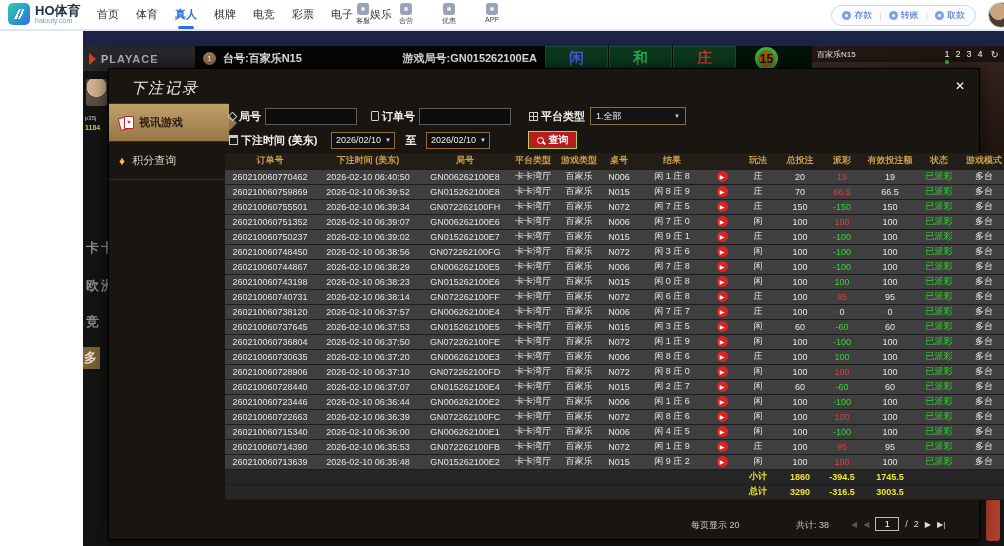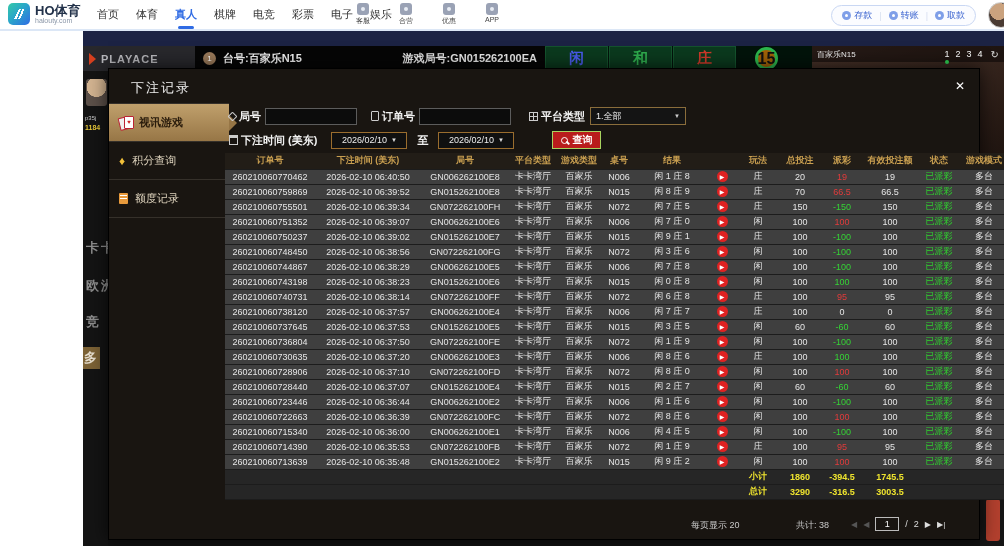--- a/index.html
+++ b/index.html
@@ -46,21 +46,21 @@
     display:flex; align-items:center; padding:0 8px; gap:7px; }
   .tbadge { width:13px; height:13px; border-radius:50%; background:#9a7a5a; color:#fff; font-size:8px;
     display:flex; align-items:center; justify-content:center; }
   .tlabel { font-size:11px; font-weight:bold; color:#f2f2f2; }
   .rlabel { font-size:11px; font-weight:bold; color:#e9e9e9; margin-left:auto; }
   .board { position:absolute; left:462px; top:15px; width:267px; height:25px; background:#02130a; display:flex; }
   .bcell { width:63px; height:25px; background:#0b3a1e; border:1px solid #14532d; margin-right:1px;
     display:flex; align-items:center; justify-content:center; font-size:15px; font-weight:bold; }
   .bcell.player { color:#4a5cf0; } .bcell.tie { color:#2fae4e; } .bcell.banker { color:#d03a2a; }
   .timer { position:absolute; left:672px; top:16px; width:23px; height:23px; border-radius:50%;
-    background:#a16207; border:3px solid #2db84d; color:#111; font-size:16px; font-weight:bold;
+    background:#a16207; border:3px solid #2db84d; color:#111; font-size:12px; font-weight:bold;
     display:flex; align-items:center; justify-content:center; }
   .video { position:absolute; left:729px; top:15px; width:192px; height:165px;
     background:linear-gradient(160deg,#4a342a 0%,#2a1c16 55%,#140d0a 100%); overflow:hidden; }
   .video-top { position:absolute; left:0; top:0; right:0; height:16px; background:rgba(10,5,5,.55);
     display:flex; align-items:center; padding:0 5px; gap:4px; }
   .video-label { font-size:8px; color:#f0f0f0; }
   .video-nums { margin-left:auto; display:flex; gap:6px; font-size:9px; color:#fff; }
   .vnum { position:relative; }
   .vnum.on::after { content:""; position:absolute; left:50%; transform:translateX(-50%); bottom:-5px;
     width:4px; height:4px; border-radius:50%; background:#2fd153; }
@@ -88,21 +88,21 @@
   .rightstrip { position:absolute; left:897px; top:180px; width:24px; height:335px; background:#161616; }
   .chip { position:absolute; left:3px; width:19px; height:19px; border-radius:50%; color:#fff;
     font-size:6px; font-weight:bold; display:flex; align-items:center; justify-content:center; }
   .chip.c100 { top:3px; background:#0c2b12; border:2px solid #2fae4e; }
   .chip.c50k { top:40px; background:#20201f; border:2px solid #8a8a85; }
   .side-badge { position:absolute; left:6px; top:288px; width:14px; height:42px; background:#b3402e; border-radius:3px; }
 
   
   .modal { position:absolute; left:25px; top:37px; width:872px; height:472px; background:#191511;
     border:1px solid #000; box-shadow:0 0 18px rgba(0,0,0,.7); z-index:5; }
-  .modal-title { position:absolute; left:22px; top:10px; font-size:13px; color:#efefef; letter-spacing:2px; }
+  .modal-title { position:absolute; left:22px; top:10px; font-size:15px; color:#efefef; letter-spacing:2px;font-style:italic; }
   .modal-close { position:absolute; right:14px; top:10px; font-size:12px; color:#fff; cursor:pointer; }
 
   .sidebar { position:absolute; left:0; top:34px; width:120px; bottom:0; border-top:1px solid #35302a;text-align:center; }
   .side-item { height:38px; display:flex; align-items:center; gap:7px; padding-left:10px;
     border-bottom:1px solid #35302a; color:#ded3bd; font-size:11px; cursor:pointer; position:relative; }
   .side-item.active { background:linear-gradient(180deg,#c0a06c,#977646); color:#2a1c0c; font-weight:bold; }
   .side-item.active::after { content:""; position:absolute; right:-8px; top:11px;
     border-left:8px solid #977646; border-top:8px solid transparent; border-bottom:8px solid transparent; }
   .ic-cards { width:13px; height:13px; position:relative; }
   .ic-cards::before { content:""; position:absolute; left:0; top:1px; width:8px; height:11px; background:#efefef;
@@ -121,21 +121,21 @@
   .inp { height:17px; background:#0c0c0c; border:1px solid #5c5c5c; color:#ddd; font-size:9px; padding:0 4px; }
   .ic-tag { width:7px; height:7px; border:1px solid #ccc; transform:rotate(45deg); border-radius:1px; }
   .ic-sheet { width:8px; height:10px; border:1px solid #ccc; border-radius:1px;
     background:repeating-linear-gradient(#1915110 0 2px, #ccc 2px 3px); }
   .ic-grid { width:9px; height:9px; border:1px solid #ccc;
     background:linear-gradient(#ccc,#ccc) 50% 0/1px 100% no-repeat, linear-gradient(#ccc,#ccc) 0 50%/100% 1px no-repeat; }
   .ic-cal { width:9px; height:10px; border:1px solid #ccc; border-top:3px solid #ccc; }
   .selectbox { width:96px; height:18px; background:#141414; border:1px solid #8a6d3b; color:#eee;
     font-size:9px; display:flex; align-items:center; padding:0 5px; margin-left:5px; cursor:pointer; }
   .selectbox .arrow { margin-left:auto; font-size:6px; color:#ccc; }
-  .dateb { width:76px; height:17px; background:#101010; border:1px solid #9a6d2e; color:#eee; font-size:9px;
+  .dateb { width:64px; height:17px; background:#101010; border:1px solid #9a6d2e; color:#eee; font-size:9px;
     display:flex; align-items:center; justify-content:center; gap:4px; cursor:pointer; }
   .dateb .arrow { font-size:6px; color:#ddd; }
   .to-label { font-size:11px; font-weight:bold; color:#f0f0f0; margin:0 10px; }
   .search-btn { margin-left:38px; height:18px; padding:0 8px; background:#b91c1c; border:1px solid #a8d35f;
     color:#fff; font-size:10px; font-weight:bold; display:flex; align-items:center; gap:4px; cursor:pointer; }
   .mag { width:7px; height:7px; border:1.5px solid #fff; border-radius:50%; position:relative; }
   .mag::after { content:""; position:absolute; width:4px; height:1.5px; background:#fff; right:-3px; bottom:-1px; transform:rotate(45deg); }
 
   .table-wrap { position:absolute; left:116px; top:84px; width:748px; }
   table { width:100%; border-collapse:collapse; table-layout:fixed; font-size:9px; }
@@ -287,24 +287,20 @@
     <div class="modal-close">✕</div>
 
     <div class="sidebar">
       <div class="side-item active">
         <span class="ic-cards"></span>
         <span>视讯游戏</span>
       </div>
       <div class="side-item">
         <span class="ic-diamond">♦</span>
         <span>积分查询</span>
-      </div>
-      <div class="side-item">
-        <span class="ic-doc"></span>
-        <span>额度记录</span>
       </div>
     </div>
 
     <div class="filters">
       <div class="f-row1">
         <div class="f-label">
           <span class="ic-tag"></span>
           <span>局号</span>
         </div>
         <input class="inp" style="width: 92px; margin-left: 4px;">

